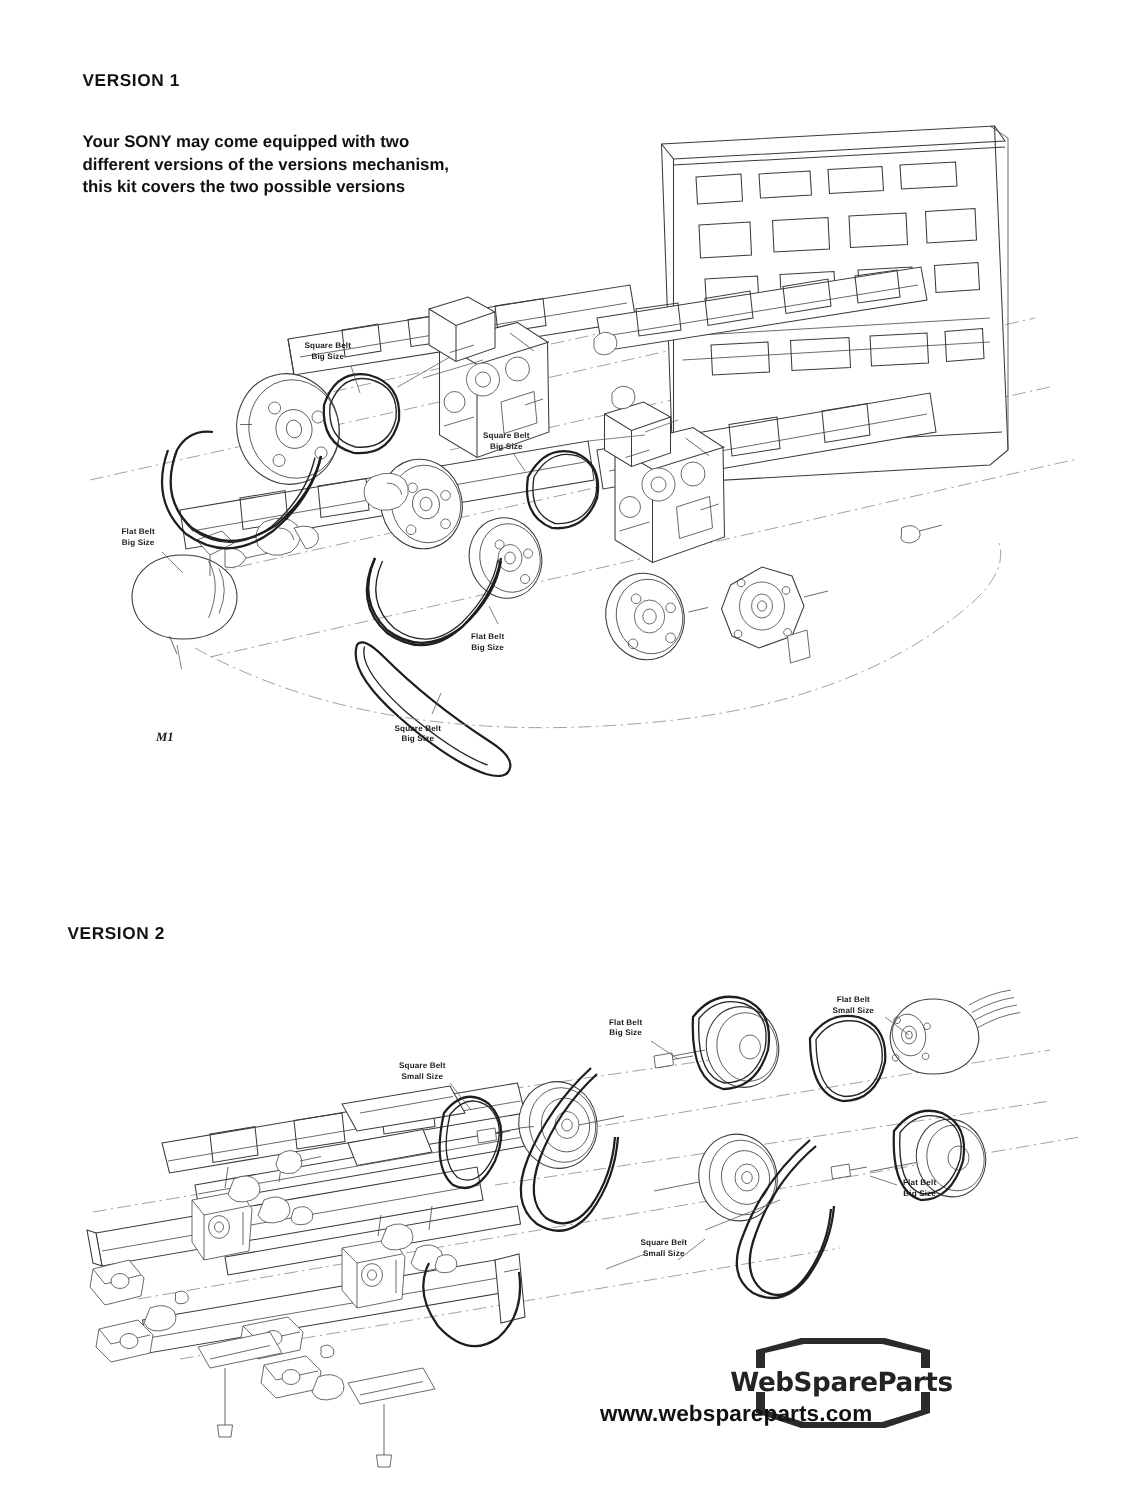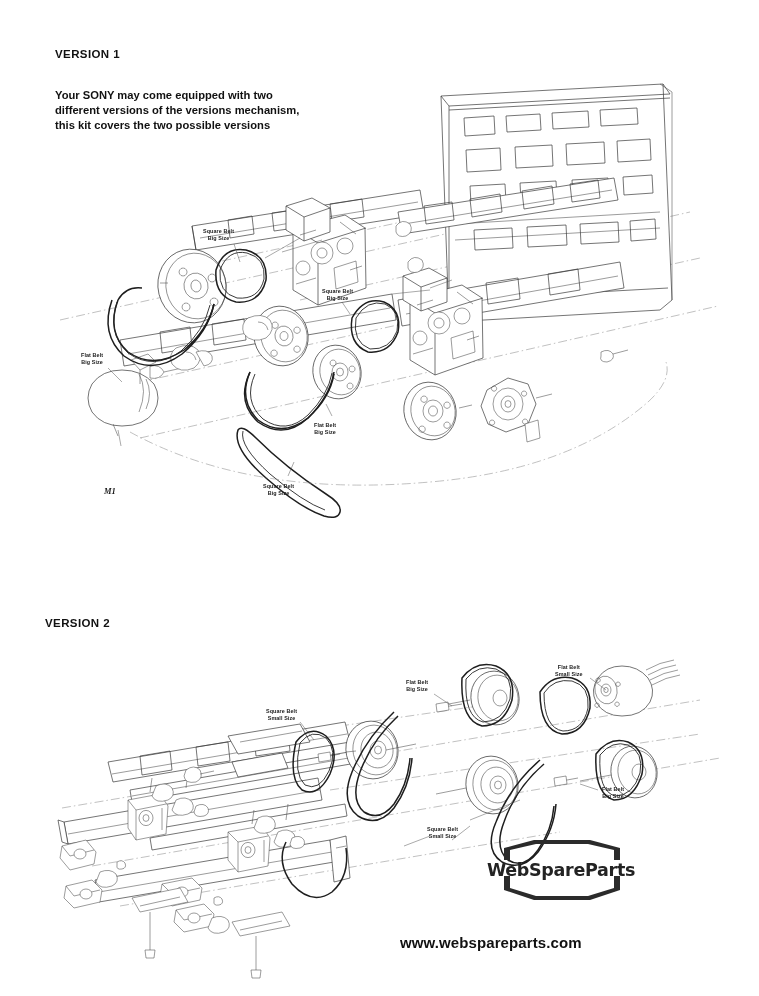--- a/index.html
+++ b/index.html
@@ -66,21 +66,21 @@
   #diagram-v1, #diagram-v2 {
     position: absolute;
     left: 0;
   }
   #diagram-v1 { top: 0; }
   #diagram-v2 { top: 0; }
 
   #logo-block {
     position: absolute;
     left: 448px;
-    top: 838px;
+    top: 890px;
     width: 226px;
     height: 86px;
   }
   #logo-badge {
     position: absolute;
     left: 0;
     top: 0;
   }
   #logo-wordmark {
     position: absolute;

